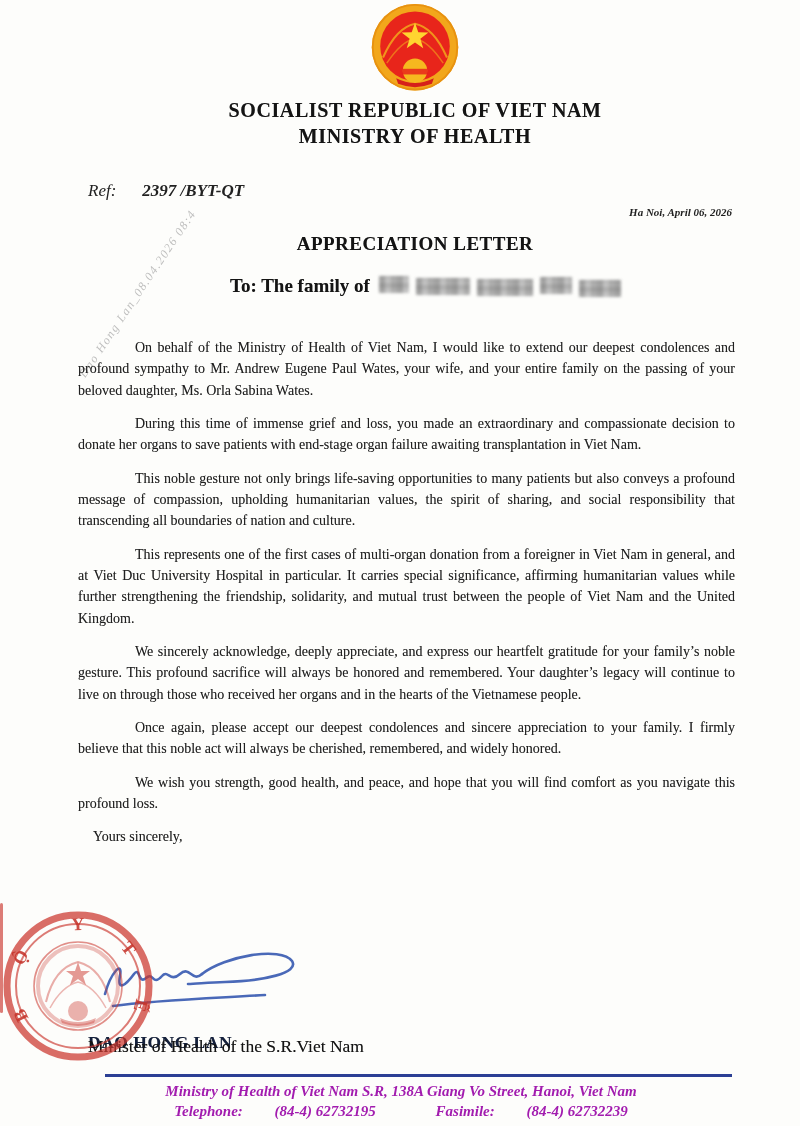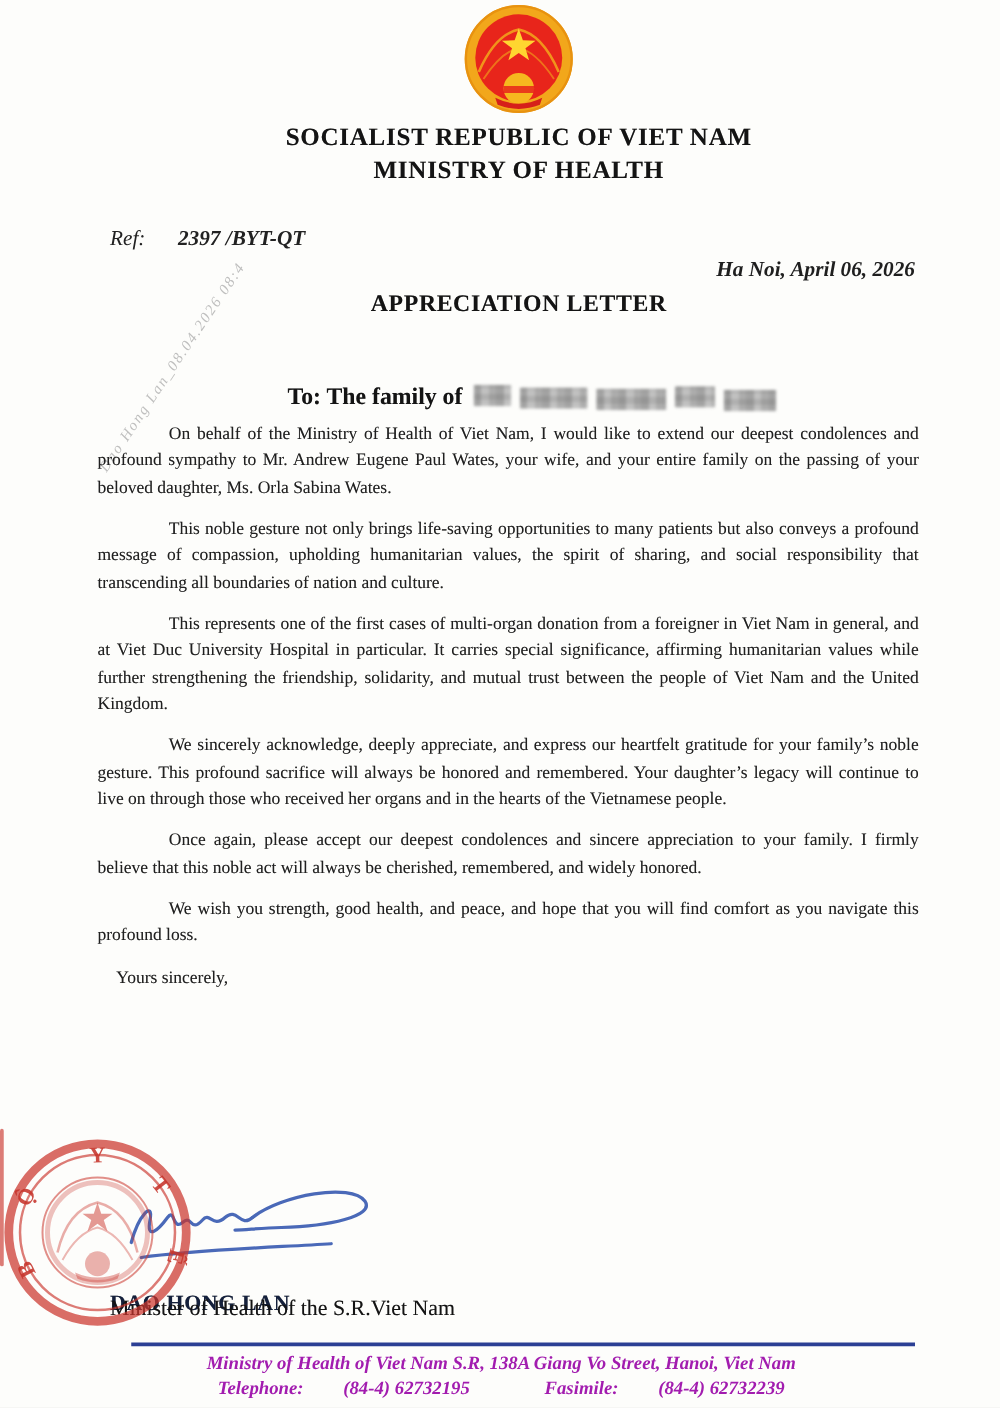--- a/index.html
+++ b/index.html
@@ -16,32 +16,31 @@
     letter-spacing:.6px; text-shadow:0 0 .5px rgba(0,0,0,.4);
   }
   
   .ref-line {
     position:absolute; left:88px; top:181px; font-size:17px; font-style:italic;
     color:#222;
   }
   .ref-line .ref-num { font-weight:bold; margin-left:26px; }
   .date-line {
     position:absolute; top:206px; left:0; width:732px; text-align:right;
-    font-size:17px; font-weight:bold; font-style:italic; color:#1f1f1f;
+    font-size:11px; font-weight:bold; font-style:italic; color:#1f1f1f;
   }
   .doc-title {
     position:absolute; top:233px; left:30px; width:770px; text-align:center;
     font-size:19px; font-weight:bold; letter-spacing:.5px; color:#141414;
     text-shadow:0 0 .5px rgba(0,0,0,.4);
   }
   .to-line {
     position:absolute; top:275px; left:230px; font-size:19px; font-weight:bold;
     color:#141414; display:flex; align-items:center; gap:9px;
     text-shadow:0 0 .5px rgba(0,0,0,.35);
-    margin-top:32px;
   }
   .redacted { display:flex; gap:7px; align-items:center; filter:blur(1.4px); opacity:.8; }
   .redacted i {
     display:inline-block; height:17px; border-radius:1px;
     background:
       repeating-linear-gradient(90deg, #8d8d8d 0 6px, #b3b3b3 6px 12px, #9a9a9a 12px 18px),
       repeating-linear-gradient(0deg, rgba(255,255,255,.25) 0 5px, rgba(0,0,0,.12) 5px 10px);
     background-blend-mode:multiply;
   }
   .redacted i:nth-child(1){ width:30px; transform:translateY(-2px);}
@@ -130,20 +129,21 @@
       <i></i>
         <i></i>
         <i></i>
         <i></i>
         <i></i>
     </span>
   </div>
 
   <div class="body-text">
     <p>On behalf of the Ministry of Health of Viet Nam, I would like to extend our deepest condolences and profound sympathy to Mr. Andrew Eugene Paul Wates, your wife, and your entire family on the passing of your beloved daughter, Ms. Orla Sabina Wates.</p>
+    <p>During this time of immense grief and loss, you made an extraordinary and compassionate decision to donate her organs to save patients with end-stage organ failure awaiting transplantation in Viet Nam.</p>
     <p>This noble gesture not only brings life-saving opportunities to many patients but also conveys a profound message of compassion, upholding humanitarian values, the spirit of sharing, and social responsibility that transcending all boundaries of nation and culture.</p>
     <p>This represents one of the first cases of multi-organ donation from a foreigner in Viet Nam in general, and at Viet Duc University Hospital in particular. It carries special significance, affirming humanitarian values while further strengthening the friendship, solidarity, and mutual trust between the people of Viet Nam and the United Kingdom.</p>
     <p>We sincerely acknowledge, deeply appreciate, and express our heartfelt gratitude for your family’s noble gesture. This profound sacrifice will always be honored and remembered. Your daughter’s legacy will continue to live on through those who received her organs and in the hearts of the Vietnamese people.</p>
     <p>Once again, please accept our deepest condolences and sincere appreciation to your family. I firmly believe that this noble act will always be cherished, remembered, and widely honored.</p>
     <p>We wish you strength, good health, and peace, and hope that you will find comfort as you navigate this profound loss.</p>
     <p class="salutation">Yours sincerely,</p>
   </div>
 
   <svg class="signature" width="225" height="78" viewBox="0 0 225 78">
     <g fill="none" stroke="#4a69b8" stroke-width="2.6" stroke-linecap="round">

